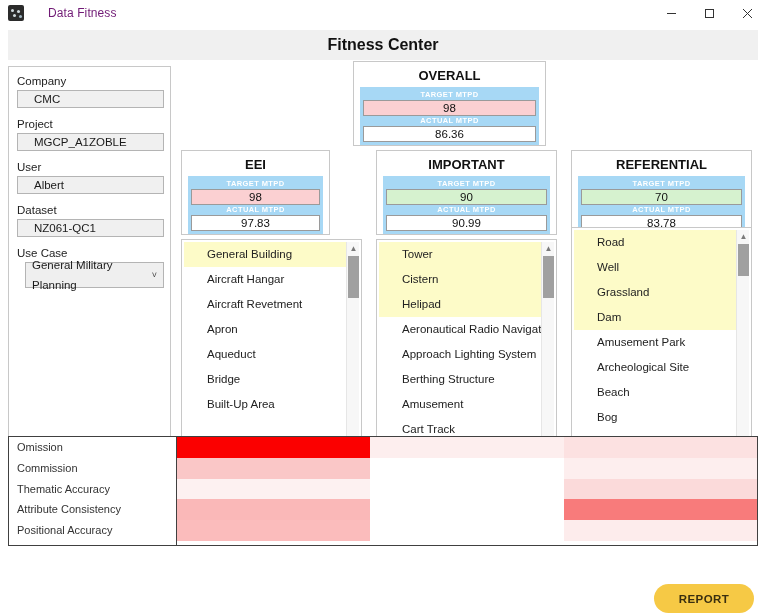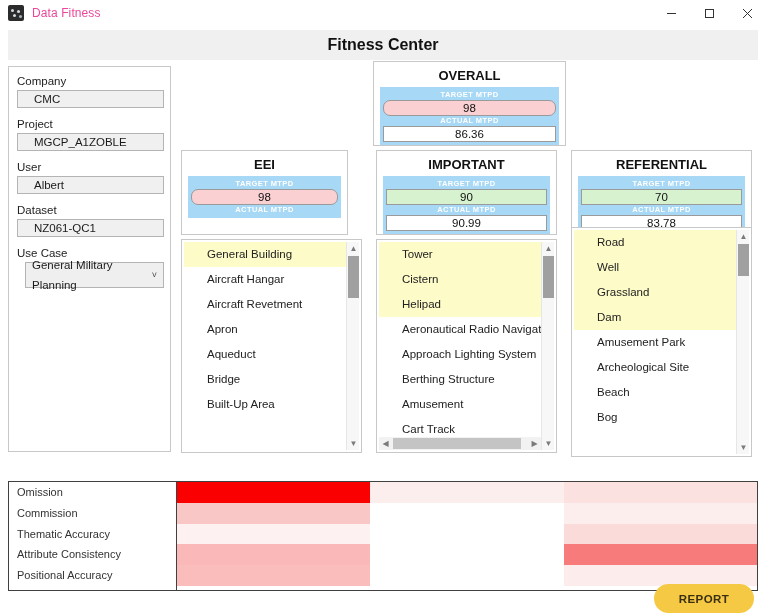--- a/index.html
+++ b/index.html
@@ -21,21 +21,21 @@
     width: 16px; height: 16px; margin-left: 8px;
     background: #2b2b2b; border-radius: 2px;
     position: relative; flex: none;
   }
   .tb-icon::before {
     content: ""; position: absolute; left: 3px; top: 4px;
     width: 3px; height: 3px; background: #cfd8dc; border-radius: 50%;
     box-shadow: 6px 1px 0 #cfd8dc, 2px 5px 0 #cfd8dc, 8px 6px 0 #9fb4c0;
   }
   .tb-title {
-    margin-left: 8px; font-size: 12px; color: #ec4899;
+    margin-left: 24px; font-size: 12px; color: #701a75;
     letter-spacing: .1px;
   }
   .tb-btns { margin-left: auto; display: flex; height: 26px; }
   .tb-btn {
     width: 38px; height: 26px; display: flex;
     align-items: center; justify-content: center;
     color: #333; font-size: 12px; line-height: 1;
   }
   .tb-btn svg { display: block; }
 
@@ -91,21 +91,21 @@
   .mtpd-cap {
     text-align: center; font-size: 7.5px; font-weight: bold;
     color: #ffffff; letter-spacing: .4px; line-height: 10px;
   }
   .mtpd-val {
     height: 16px; line-height: 15px;
     border: 1px solid #9a9a9a;
     text-align: center; font-size: 11.5px; color: #111;
     background: #fff;
   }
-  .mtpd-val.pink  { background: #fbd0d2; border-radius: 7px; }
+  .mtpd-val.pink  { background: #fbd0d2; }
   .mtpd-val.green { background: #d6f2cf; }
   .mtpd-val.white { background: #ffffff; }
 
   
   .listbox {
     position: absolute;
     background: #fff; border: 1px solid #c8c8c8;
     overflow: hidden;
   }
   .list-inner {
@@ -150,21 +150,21 @@
   }
   .hsb .arrow.lf { left: 0; }
   .hsb .arrow.rt { right: 0; }
   .hsb .thumb {
     position: absolute; top: 1px; left: 14px;
     width: 128px; height: 11px; background: #c4c4c4;
   }
 
   
   .heatmap {
-    position: absolute; left: 8px; top: 481px;
+    position: absolute; left: 8px; top: 436px;
     width: 750px; height: 110px;
     border: 1px solid #404040; background: #fff;
     display: flex;
   }
   .hm-labels { width: 168px; height: 100%; border-right: 1px solid #404040; }
   .hm-label {
     height: 20.8px; line-height: 20.8px;
     padding-left: 8px; font-size: 11px; color: #333;
     white-space: nowrap;
   }
@@ -223,37 +223,38 @@
     <div class="field-input">Albert</div>
     <div class="field-label">Dataset</div>
     <div class="field-input">NZ061-QC1</div>
     <div class="field-label">Use Case</div>
     <div class="field-select">
       <span class="sel-val">General Military Planning</span>
       <span class="chev">˅</span>
     </div>
   </div>
 
-<div class="panel-head" id="overallPanel" style="left:373px; top:61px; width:193px; height:85px;">
+<div class="panel-head" id="overallPanel" style="left:353px; top:61px; width:193px; height:85px;">
     <div class="panel-name">OVERALL</div>
     <div class="mtpd-box">
       <div class="mtpd-cap">TARGET MTPD</div>
       <div class="mtpd-val pink">98</div>
       <div class="mtpd-cap">ACTUAL MTPD</div>
       <div class="mtpd-val white">86.36</div>
     </div>
   </div>
 
 <div id="catPanels">
-    <div class="panel-head" style="left: 181px; top: 150px; width: 167px; height: 85px;">
+    <div class="panel-head" style="left: 181px; top: 150px; width: 149px; height: 85px;">
       <div class="panel-name">EEI</div>
       <div class="mtpd-box">
         <div class="mtpd-cap">TARGET MTPD</div>
         <div class="mtpd-val pink">98</div>
         <div class="mtpd-cap">ACTUAL MTPD</div>
+        <div class="mtpd-val white">97.83</div>
       </div>
     </div>
     <div class="listbox" style="left: 181px; top: 239px; width: 181px; height: 214px;">
       <div class="list-inner">
         <div class="list-item hl">General Building</div>
         <div class="list-item">Aircraft Hangar</div>
         <div class="list-item">Aircraft Revetment</div>
         <div class="list-item">Apron</div>
         <div class="list-item">Aqueduct</div>
         <div class="list-item">Bridge</div>

